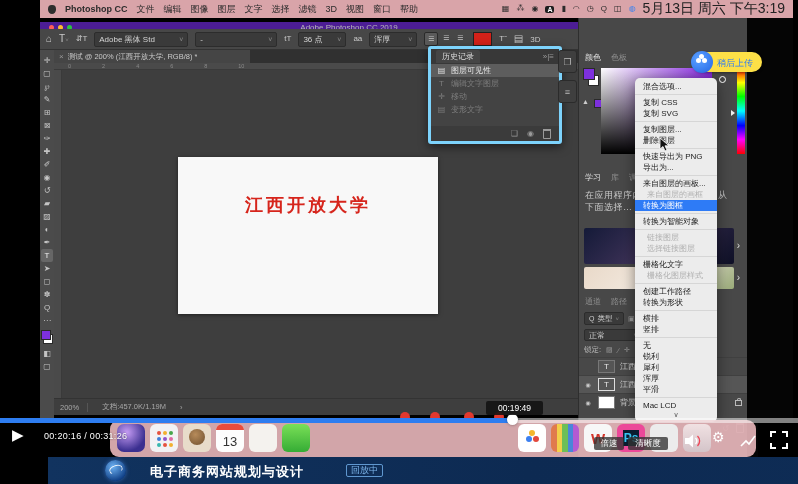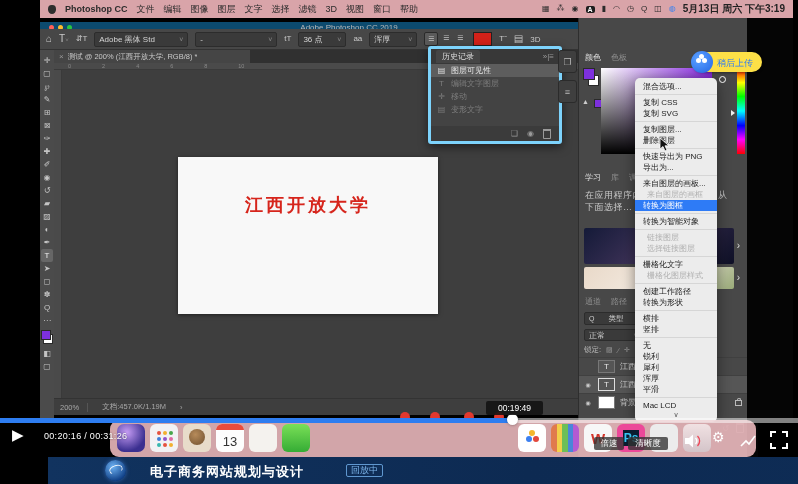--- a/index.html
+++ b/index.html
@@ -11,23 +11,23 @@
   #menubar{left:40px;top:0;width:753px;height:18px;background:#d9a4a9;z-index:4;
            display:flex;align-items:center;padding:0 8px;box-sizing:border-box;}
   #menubar-left{display:flex;align-items:center;gap:9px;flex:1;min-width:0;}
   .apple{width:8px;height:9px;background:#2e2e2e;border-radius:45% 45% 50% 50%;}
   .mi{font-size:9px;color:#2b2b2b;white-space:nowrap;}
   .mi.b{font-weight:bold;}
   #menubar-right{display:flex;align-items:center;gap:7px;}
   .si{font-size:8px;color:#2b2b2b;line-height:1;}
   .si.abox{background:#1d1d1d;color:#fff;border-radius:2px;padding:0 2px;font-size:7px;font-weight:bold;}
   .si.blue{color:#2f7ff5;}
-  #clock{font-size:10px;color:#222;white-space:nowrap;font-weight:700;}
-  
-  #titlebar{left:40px;top:22px;width:618px;height:11px;background:#0c4a6e;z-index:2;}
+  #clock{font-size:14px;color:#222;white-space:nowrap;font-weight:400;}
+  
+  #titlebar{left:40px;top:22px;width:618px;height:11px;background:#4c1d95;z-index:2;}
   .tl{position:absolute;top:3px;width:5px;height:5px;border-radius:50%;}
   #tl-close{left:9px;background:#ff5f57;} #tl-min{left:18px;background:#febc2e;} #tl-zoom{left:27px;background:#28c840;}
   #win-title{position:absolute;left:0;right:0;top:1px;text-align:center;font-size:8px;color:#b9b9b9;}
   #optionsbar{left:40px;top:29px;width:707px;height:21px;background:#474747;border-bottom:1px solid #333;
               z-index:2;display:flex;align-items:center;gap:7px;padding:0 6px;box-sizing:border-box;font-size:9px;color:#c9c9c9;}
   .ob-ico{font-size:10px;color:#c9c9c9;line-height:1;}
   .ob-sel{background:#3a3a3a;border:1px solid #2c2c2c;border-radius:2px;height:13px;display:flex;
           align-items:center;padding:0 4px;font-size:8px;color:#d5d5d5;gap:4px;white-space:nowrap;}
   .ob-sel .car{color:#8a8a8a;font-size:7px;}
   .alignbox{display:flex;gap:2px;}
@@ -95,21 +95,21 @@
       border-bottom:3px solid transparent;border-left:4px solid #eee;}
   #learnpanel{position:absolute;left:0;top:148px;width:169px;height:124px;}
   .ltext{padding:3px 6px 0 6px;font-size:9px;color:#c9c9c9;line-height:12px;letter-spacing:.5px;white-space:nowrap;}
   .thumb{position:absolute;left:5px;width:150px;border-radius:2px;}
   #thumb1{top:62px;height:36px;background:linear-gradient(135deg,#141a38,#3c3156 45%,#0e1026);}
   #thumb2{top:101px;height:22px;background:linear-gradient(135deg,#e9d9c9,#f4ece2 55%,#9aab79);}
   .chev{position:absolute;right:8px;color:#ddd;font-size:10px;}
   #layerspanel{position:absolute;left:0;top:272px;width:169px;height:167px;}
   #lp-filter{display:flex;align-items:center;gap:4px;padding:2px 5px;}
   #lp-filter .fsel{background:#3a3a3a;border:1px solid #2c2c2c;border-radius:2px;height:11px;display:flex;
-      align-items:center;gap:14px;font-size:7.5px;color:#ccc;padding:0 4px;}
+      align-items:center;gap:3px;font-size:7.5px;color:#ccc;padding:0 4px;}
   .fico{font-size:7px;color:#999;}
   #lp-blend{display:flex;align-items:center;gap:5px;padding:2px 5px;}
   #lp-blend .fsel{background:#3a3a3a;border:1px solid #2c2c2c;border-radius:2px;height:12px;display:flex;
       align-items:center;gap:14px;font-size:8px;color:#ccc;padding:0 4px;width:58px;justify-content:space-between;box-sizing:border-box;}
   #lp-lock{display:flex;align-items:center;gap:5px;padding:2px 5px;font-size:7.5px;color:#bbb;}
   .lrow{height:17px;display:flex;align-items:center;gap:5px;padding:0 4px;font-size:8px;color:#cfcfcf;border-top:1px solid #404040;}
   .lrow.sel{background:#565656;}
   .leye{width:10px;font-size:6px;color:#ccc;text-align:center;}
   .lthumb{width:15px;height:11px;display:flex;align-items:center;justify-content:center;
           font-size:8px;color:#e8e8e8;border:1px solid #777;background:#555;}

